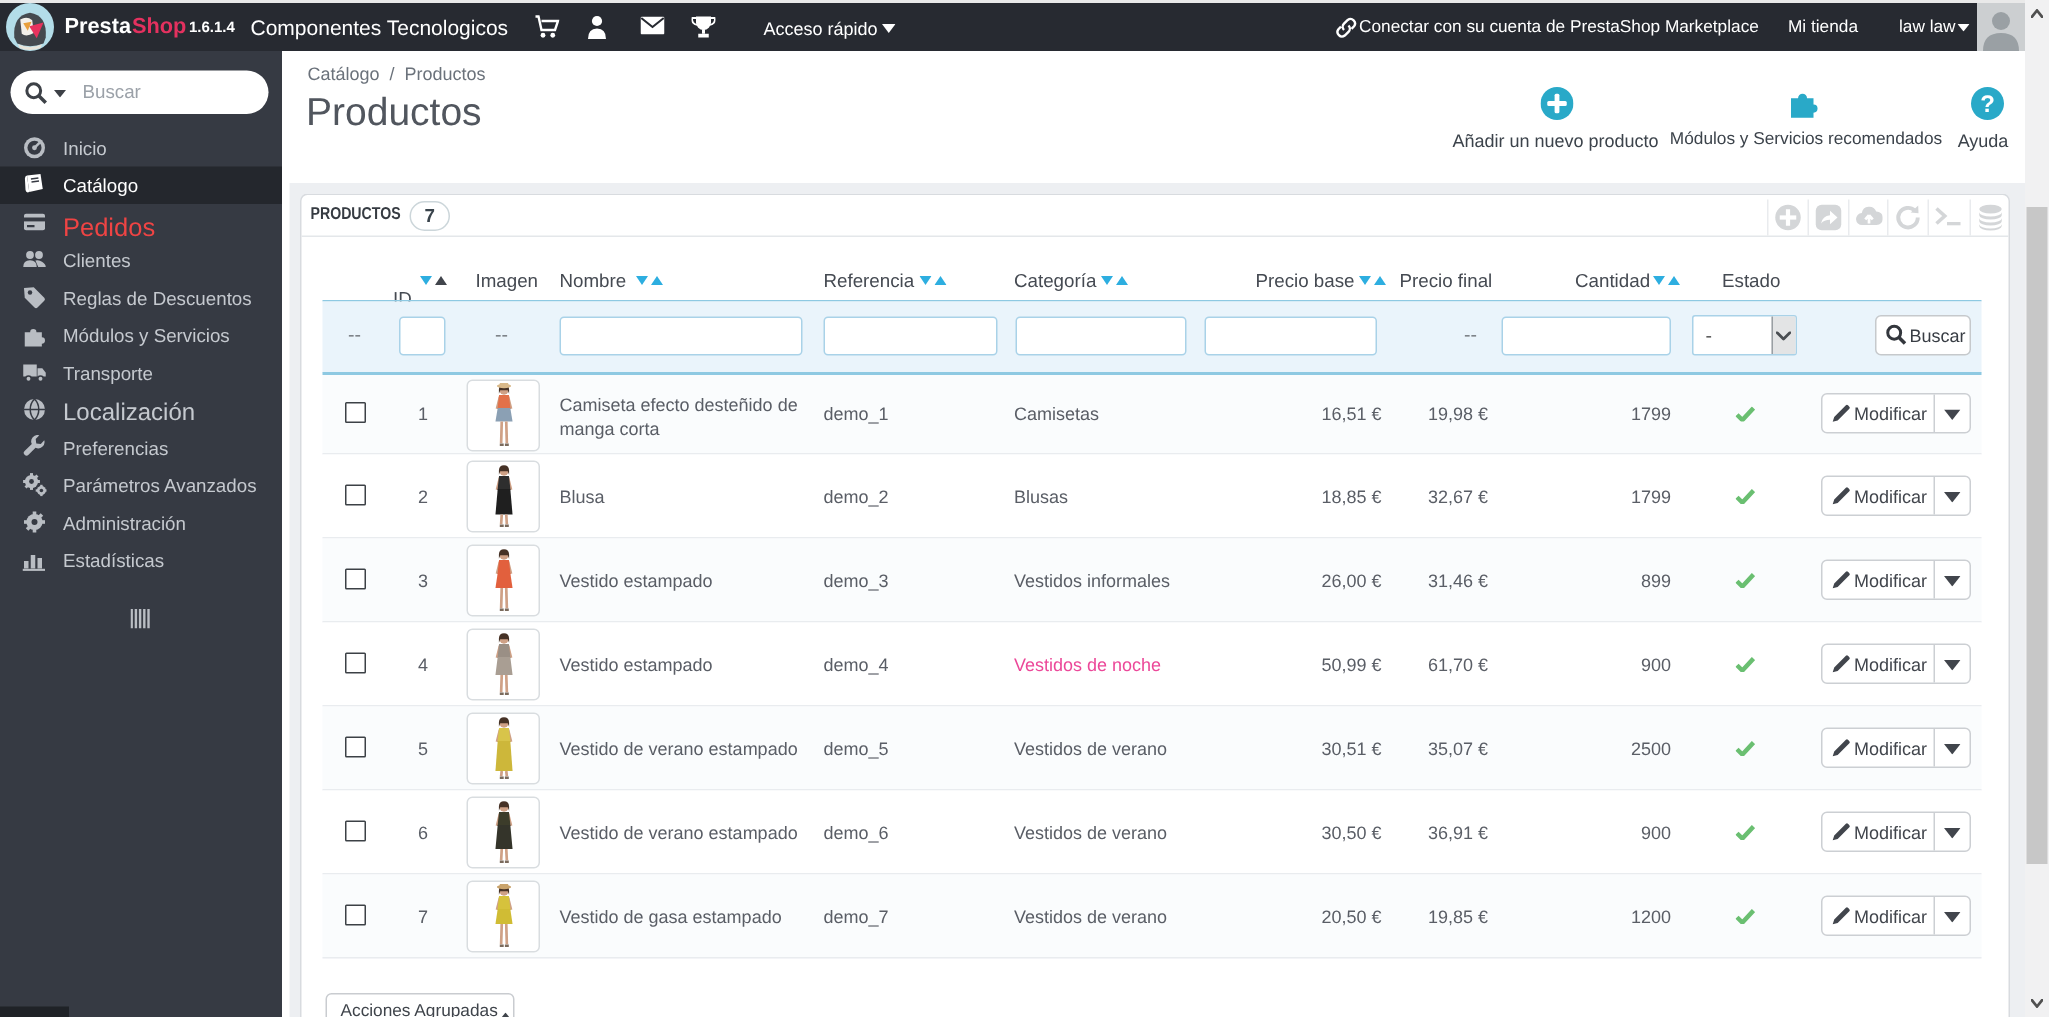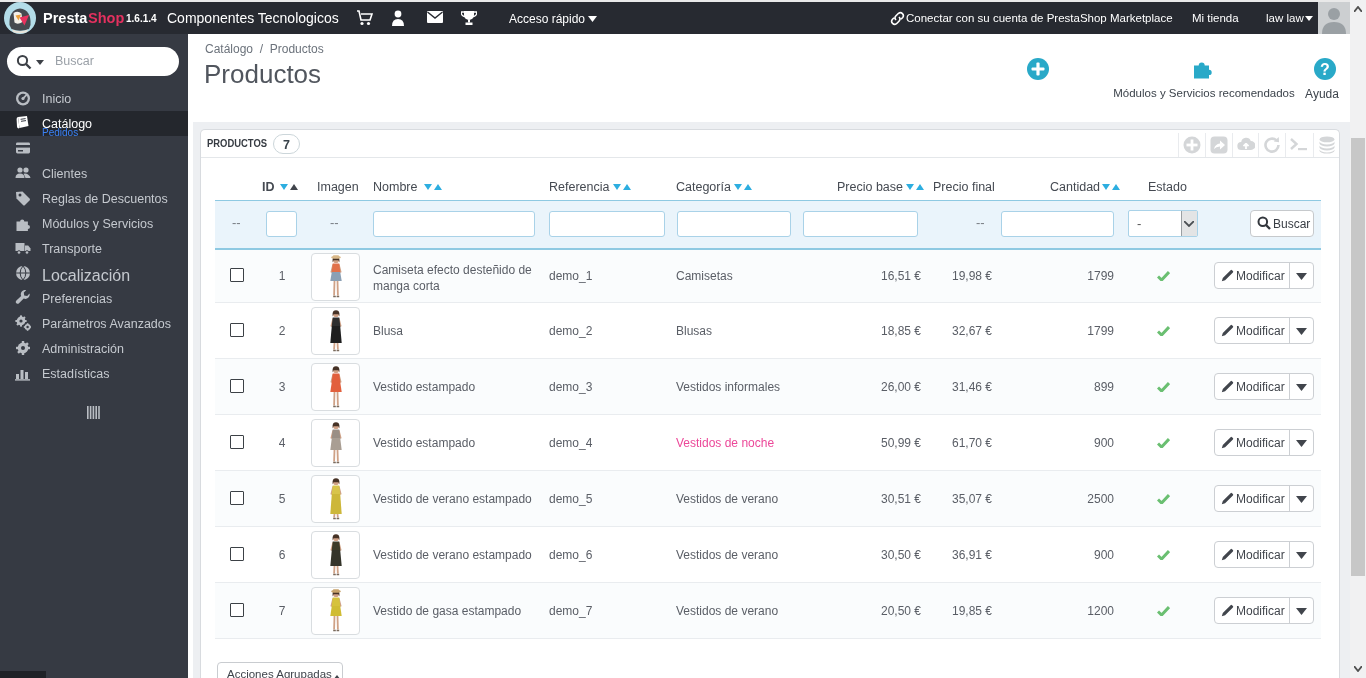--- a/index.html
+++ b/index.html
@@ -75,21 +75,21 @@
       <path d="M7.3 9.2 L11.6 4.9" stroke="#b9bdc3" stroke-width="1.7"></path>
       <circle cx="8" cy="8.5" r="1.6" fill="#b9bdc3"></circle>
     </svg>
 <div class="a" style="left:0px;top:111px;width:188px;height:25px;background:#24272d"></div>
 <div class="tx" style="left:42px;top:116.5px;color:#fff;font-size:12.5px">Catálogo</div>
 <svg class="a" style="left:15px;top:115px;" width="16" height="16" viewBox="0 0 16 16">
       <path d="M3 2 L12 1 L13.5 11 L4.5 13 Z" fill="#fff"></path>
       <path d="M3 2 L4.5 13 L3.4 13.4 Q2 13 2 11.5 L1.6 4 Q1.6 2.4 3 2Z" fill="#fff"></path>
       <path d="M5.6 4.3 L10.6 3.6 M6 6.3 L11 5.6" stroke="#363a43" stroke-width="1"></path>
     </svg>
-<div class="tx" style="left:42px;top:127px;color:#3b82f6;font-size:10px">Pedidos</div>
+<div class="tx" style="left:42px;top:142px;color:#ef4444;font-size:17px">Pedidos</div>
 <svg class="a" style="left:15px;top:140px;" width="16" height="16" viewBox="0 0 16 16">
       <rect x="1" y="2.5" width="14" height="11" rx="1.4" fill="#b9bdc3"></rect>
       <rect x="1" y="5" width="14" height="2.6" fill="#363a43"></rect>
       <rect x="3" y="10" width="5" height="1.5" fill="#363a43"></rect>
     </svg>
 <div class="tx" style="left:42px;top:166.5px;color:#c5c9cf;font-size:12.5px">Clientes</div>
 <svg class="a" style="left:15px;top:165px;" width="16" height="16" viewBox="0 0 16 16">
       <circle cx="5" cy="5" r="2.6" fill="#b9bdc3"></circle>
       <circle cx="11" cy="5" r="2.6" fill="#b9bdc3"></circle>
       <path d="M0.5 13 Q0.5 8.5 5 8.5 Q9.5 8.5 9.5 13 Z" fill="#b9bdc3"></path>
@@ -162,20 +162,21 @@
     </svg>
 <div class="a" style="left:0px;top:671px;width:46px;height:7px;background:#1f2227"></div>
 <div class="a" style="left:188px;top:34px;width:1162px;height:88px;background:#fff"></div>
 <div class="tx" style="left:205px;top:42px;color:#6b727b;font-size:12px">Catálogo&nbsp; /&nbsp; Productos</div>
 <div class="tx" style="left:204px;top:59px;color:#51565e;font-size:26px">Productos</div>
 <svg class="a" style="left:1027px;top:58px;" width="22" height="22" viewBox="0 0 22 22">
       <circle cx="11" cy="11" r="11" fill="#29a9c8"></circle>
       <rect x="9.4" y="4.5" width="3.2" height="13" fill="#fff" rx="1"></rect>
       <rect x="4.5" y="9.4" width="13" height="3.2" fill="#fff" rx="1"></rect>
     </svg>
+<div class="tx" style="left:837px;top:87px;width:400px;text-align:center;color:#3c434b;font-size:12px">Añadir un nuevo producto</div>
 <svg class="a" style="left:1192px;top:58px;" width="23" height="22" viewBox="0 0 23 22">
       <path d="M2 7.5 h4.7 a3 3 0 1 1 6 0 H17 v4.2 a2.7 2.7 0 1 1 0 5.4 V20.5 H2 Z" fill="#29a9c8"></path>
     </svg>
 <div class="tx" style="left:1004px;top:87px;width:400px;text-align:center;color:#3c434b;font-size:11.5px">Módulos y Servicios recomendados</div>
 <svg class="a" style="left:1314px;top:58px;" width="22" height="22" viewBox="0 0 22 22">
       <circle cx="11" cy="11" r="11" fill="#29a9c8"></circle>
       <text x="11" y="16.5" text-anchor="middle" font-family="Liberation Sans" font-size="16" font-weight="bold" fill="#fff">?</text>
     </svg>
 <div class="tx" style="left:1122px;top:87px;width:400px;text-align:center;color:#3c434b;font-size:12px">Ayuda</div>
 <div class="a" style="left:188px;top:122px;width:5px;height:556px;background:#fff"></div>
@@ -212,21 +213,21 @@
         <path d="M1.5 13.5 a7.5 2.9 0 0 0 15 0 v1.2 a7.5 2.9 0 0 1 -15 0 Z"></path>
       </g>
     </svg>
 <div class="a" style="left:1178px;top:133px;width:1px;height:24px;background:#e9ebee"></div>
 <div class="a" style="left:1205px;top:133px;width:1px;height:24px;background:#e9ebee"></div>
 <div class="a" style="left:1232px;top:133px;width:1px;height:24px;background:#e9ebee"></div>
 <div class="a" style="left:1258px;top:133px;width:1px;height:24px;background:#e9ebee"></div>
 <div class="a" style="left:1285px;top:133px;width:1px;height:24px;background:#e9ebee"></div>
 <div class="a" style="left:1313px;top:133px;width:1px;height:24px;background:#e9ebee"></div>
 <div class="a" style="left:201px;top:157px;width:1138px;height:1px;background:#e4e7ea"></div>
-<div class="tx" style="left:262px;top:180px;color:#454a52;font-size:12.5px;font-weight:bold">ID</div>
+<div class="tx" style="left:262px;top:192px;color:#454a52;font-size:12.5px;font-weight:normal">ID</div>
 <svg class="a" style="left:290px;top:184px;" width="8" height="6" viewBox="0 0 8 6">
       <path d="M0 6 L8 6 L4 0 Z" fill="#41454c"></path>
     </svg>
 <svg class="a" style="left:280px;top:184px;" width="8" height="6" viewBox="0 0 8 6">
       <path d="M0 0 L8 0 L4 6 Z" fill="#2daee0"></path>
     </svg>
 <div class="tx" style="left:317px;top:180px;color:#454a52;font-size:12.5px">Imagen</div>
 <div class="tx" style="left:373px;top:180px;color:#454a52;font-size:12.5px">Nombre</div>
 <svg class="a" style="left:434px;top:184px;" width="8" height="6" viewBox="0 0 8 6">
       <path d="M0 6 L8 6 L4 0 Z" fill="#2daee0"></path>

